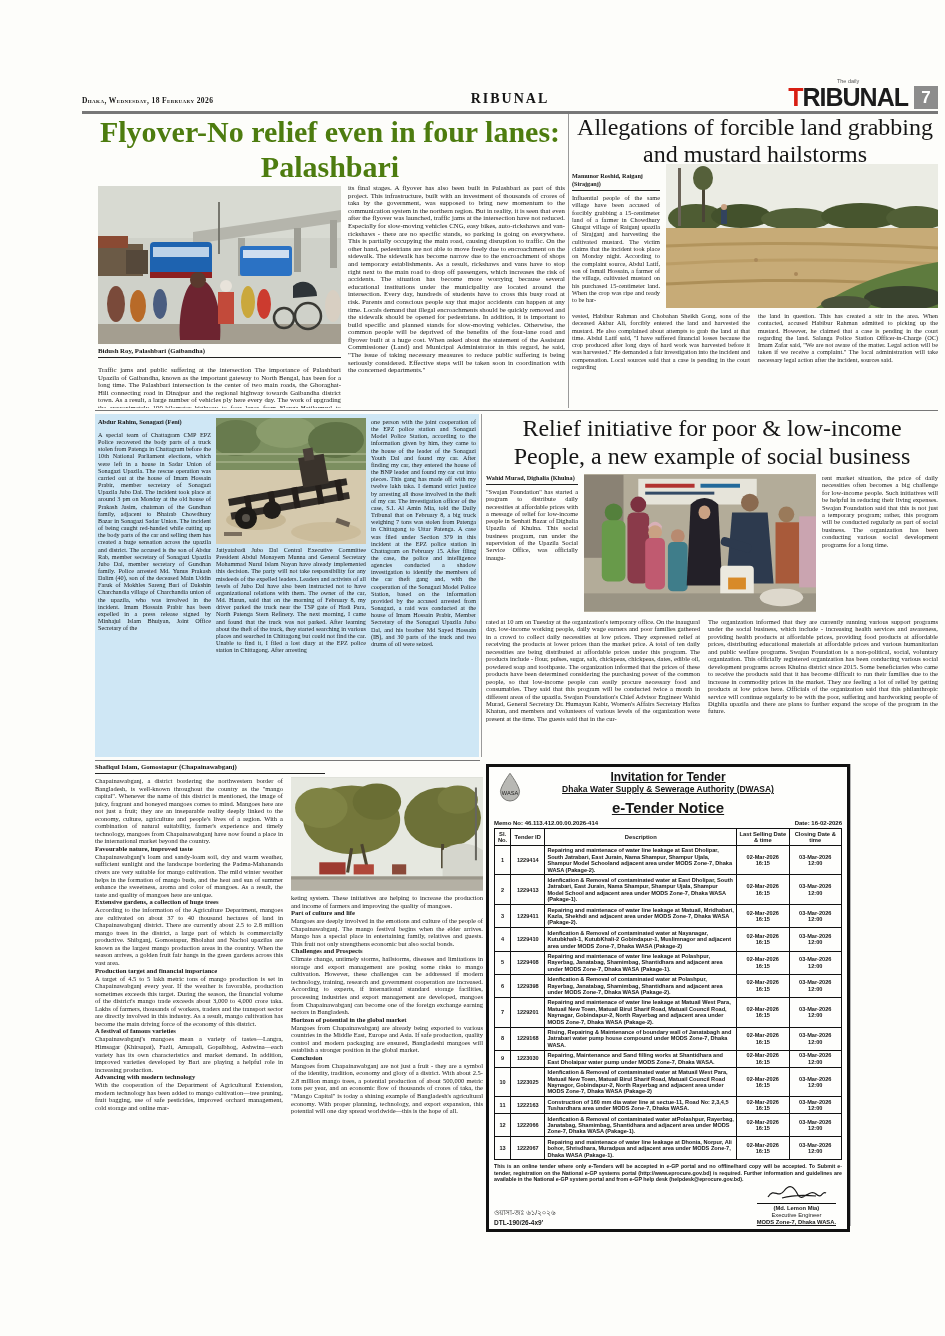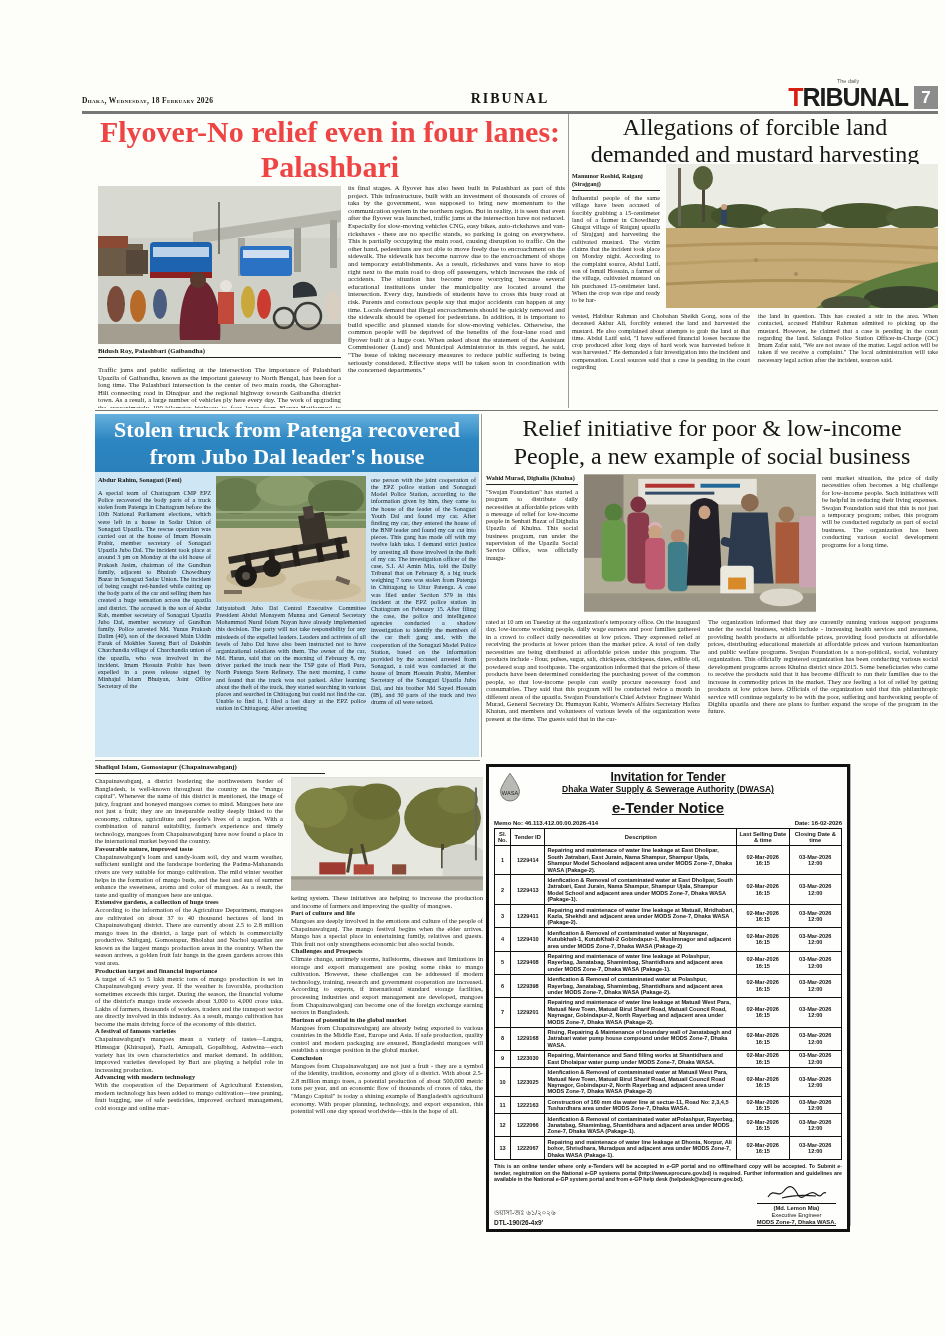--- a/index.html
+++ b/index.html
@@ -20,21 +20,21 @@
   
   .vrule{width:1px;background:#9a9a9a;}
   .hrule{height:1px;background:#777;}
   
   .bt{font-size:6.8px;line-height:7.6px;text-align:justify;overflow:hidden;}
   .bt-sm{font-size:6.2px;line-height:7.15px;text-align:justify;overflow:hidden;}
   .byline{font-weight:bold;font-size:6.8px;line-height:8px;border-bottom:1.5px solid #222;padding-bottom:2px;margin-bottom:3px;}
   .byline.noline{border-bottom:none;}
   
   #flyover{left:95px;top:114px;width:470px;height:294px;}
-  .fly-head{position:absolute;top:0;left:0;right:0;text-align:center;color:#ef4444;font-weight:bold;font-size:30px;line-height:35px;}
+  .fly-head{position:absolute;top:0;left:0;right:0;text-align:center;color:#4d7c0f;font-weight:bold;font-size:30px;line-height:35px;}
   .fly-photo{position:absolute;top:72px;left:3px;width:243px;height:158px;background:#cfd0c8;}
   .fly-caption{position:absolute;top:233px;left:3px;width:243px;}
   .fly-col1{position:absolute;top:252px;left:3px;width:243px;height:42px;}
   .fly-col2{position:absolute;top:70px;left:253px;width:217px;height:224px;}
   
   #alg{left:572px;top:114px;width:366px;height:294px;}
   .alg-head{position:absolute;top:0;left:0;right:0;text-align:center;font-size:24px;line-height:27px;}
   .alg-col1{position:absolute;top:58px;left:0;width:88px;height:136px;}
   .alg-photo{position:absolute;top:50px;left:94px;width:272px;height:144px;background:#e4e4da;}
   .alg-col2{position:absolute;top:198px;left:0;width:178px;height:96px;font-size:6.3px;line-height:7.3px;}
@@ -143,21 +143,21 @@
     </svg>
   </div>
   <div class="fly-caption byline">Bidush Roy, Palashbari (Gaibandha)</div>
   <div class="fly-col1 bt">Traffic jams and public suffering at the intersection The importance of Palashbari Upazila of Gaibandha, known as the important gateway to North Bengal, has been for a long time. The Palashbari intersection is the center of two main roads, the Ghoraghat-Hili connecting road in Dinajpur and the regional highway towards Gaibandha district town. As a result, a large number of vehicles ply here every day. The work of upgrading the approximately 190-kilometer highway to four lanes from Elenga-Hatikumrul to Rangpur is now in</div>
   <div class="fly-col2 bt">its final stages. A flyover has also been built in Palashbari as part of this project. This infrastructure, built with an investment of thousands of crores of taka by the government, was supposed to bring new momentum to the communication system in the northern region. But in reality, it is seen that even after the flyover was launched, traffic jams at the intersection have not reduced. Especially for slow-moving vehicles CNG, easy bikes, auto-rickshaws and van-rickshaws - there are no specific stands, so parking is going on everywhere. This is partially occupying the main road, causing disruption to traffic. On the other hand, pedestrians are not able to move freely due to encroachment on the sidewalk. The sidewalk has become narrow due to the encroachment of shops and temporary establishments. As a result, rickshaws and vans have to stop right next to the main road to drop off passengers, which increases the risk of accidents. The situation has become more worrying because several educational institutions under the municipality are located around the intersection. Every day, hundreds of students have to cross this busy road at risk. Parents and conscious people say that major accidents can happen at any time. Locals demand that illegal encroachments should be quickly removed and the sidewalk should be opened for pedestrians. In addition, it is important to build specific and planned stands for slow-moving vehicles. Otherwise, the common people will be deprived of the benefits of the four-lane road and flyover built at a huge cost. When asked about the statement of the Assistant Commissioner (Land) and Municipal Administrator in this regard, he said, "The issue of taking necessary measures to reduce public suffering is being seriously considered. Effective steps will be taken soon in coordination with the concerned departments."</div>
 </div>
 
 <div class="abs vrule" style="left:568px;top:114px;height:294px;"></div>
 
 <div id="alg" class="abs">
-  <div class="alg-head">Allegations of forcible land demanded and mustard harvesting</div>
+  <div class="alg-head">Allegations of forcible land grabbing and mustard hailstorms</div>
   <div class="alg-col1">
     <div class="byline" style="font-size:6.2px;">Mamunor Roshid, Raiganj (Sirajganj)</div>
     <div class="bt" style="font-size:6.3px;line-height:7.3px;height:112px;">Influential people of the same village have been accused of forcibly grabbing a 15-centimeter land of a farmer in Chowdhury Ghugat village of Raiganj upazila of Sirajganj and harvesting the cultivated mustard. The victim claims that the incident took place on Monday night. According to the complaint source, Abdul Latif, son of Ismail Hossain, a farmer of the village, cultivated mustard on his purchased 15-centimeter land. When the crop was ripe and ready to be har-</div>
   </div>
   <div class="alg-photo">
     <svg width="272" height="144" viewBox="0 0 272 144">
       <rect width="272" height="144" fill="#ebece4"></rect>
       <ellipse cx="30" cy="54" rx="28" ry="14" fill="#4e5c33"></ellipse>
       <ellipse cx="75" cy="52" rx="30" ry="12" fill="#43512c"></ellipse>
       <ellipse cx="130" cy="55" rx="35" ry="11" fill="#526038"></ellipse>
@@ -179,21 +179,20 @@
       <circle cx="130" cy="110" r="2" fill="#a9885a"></circle>
     </svg>
   </div>
   <div class="alg-col2 bt">vested, Habibur Rahman and Chobahan Sheikh Gong, sons of the deceased Akbar Ali, forcibly entered the land and harvested the mustard. He also complained about attempts to grab the land at that time. Abdul Latif said, "I have suffered financial losses because the crop produced after long days of hard work was harvested before it was harvested." He demanded a fair investigation into the incident and compensation. Local sources said that a case is pending in the court regarding</div>
   <div class="alg-col3 bt">the land in question. This has created a stir in the area. When contacted, accused Habibur Rahman admitted to picking up the mustard. However, he claimed that a case is pending in the court regarding the land. Salanga Police Station Officer-in-Charge (OC) Imam Zafar said, "We are not aware of the matter. Legal action will be taken if we receive a complaint." The local administration will take necessary legal action after the incident, sources said.</div>
 </div>
 
 <div class="abs hrule" style="left:95px;top:410px;width:843px;"></div>
 
 <div id="truck" class="abs">
-  <div class="trk-head">Stolen truck from Patenga recovered from Jubo Dal leader's house</div>
   <div class="trk-body">
     <div class="trk-c1">
       <div class="byline noline" style="font-size:6.4px;">Abdur Rahim, Sonagazi (Feni)</div>
       <div class="bt-sm" style="height:258px;">A special team of Chattagram CMP EPZ Police recovered the body parts of a truck stolen from Patenga in Chattagram before the 10th National Parliament elections, which were left in a house in Sadar Union of Sonagazi Upazila. The rescue operation was carried out at the house of Imam Hossain Prabir, member secretary of Sonagazi Upazila Jubo Dal. The incident took place at around 3 pm on Monday at the old house of Prakash Jasim, chairman of the Gundhan family, adjacent to Bhairab Chowdhury Bazar in Sonagazi Sadar Union. The incident of being caught red-handed while cutting up the body parts of the car and selling them has created a huge sensation across the upazila and district. The accused is the son of Abdur Rab, member secretary of Sonagazi Upazila Jubo Dal, member secretary of Gundhan family. Police arrested Md. Yunus Prakash Dalim (40), son of the deceased Main Uddin Faruk of Mokhles Sareng Bari of Dakshin Charchandia village of Charchandia union of the upazila, who was involved in the incident. Imam Hossain Prabir has been expelled in a press release signed by Minhajul Islam Bhuiyan, Joint Office Secretary of the</div>
     </div>
     <div class="trk-c2">
       <div class="trk-photo">
         <svg width="150" height="126" viewBox="0 0 150 126">
           <rect width="150" height="126" fill="#d5c9ad"></rect>
           <rect width="150" height="52" fill="#7c8f60"></rect>

